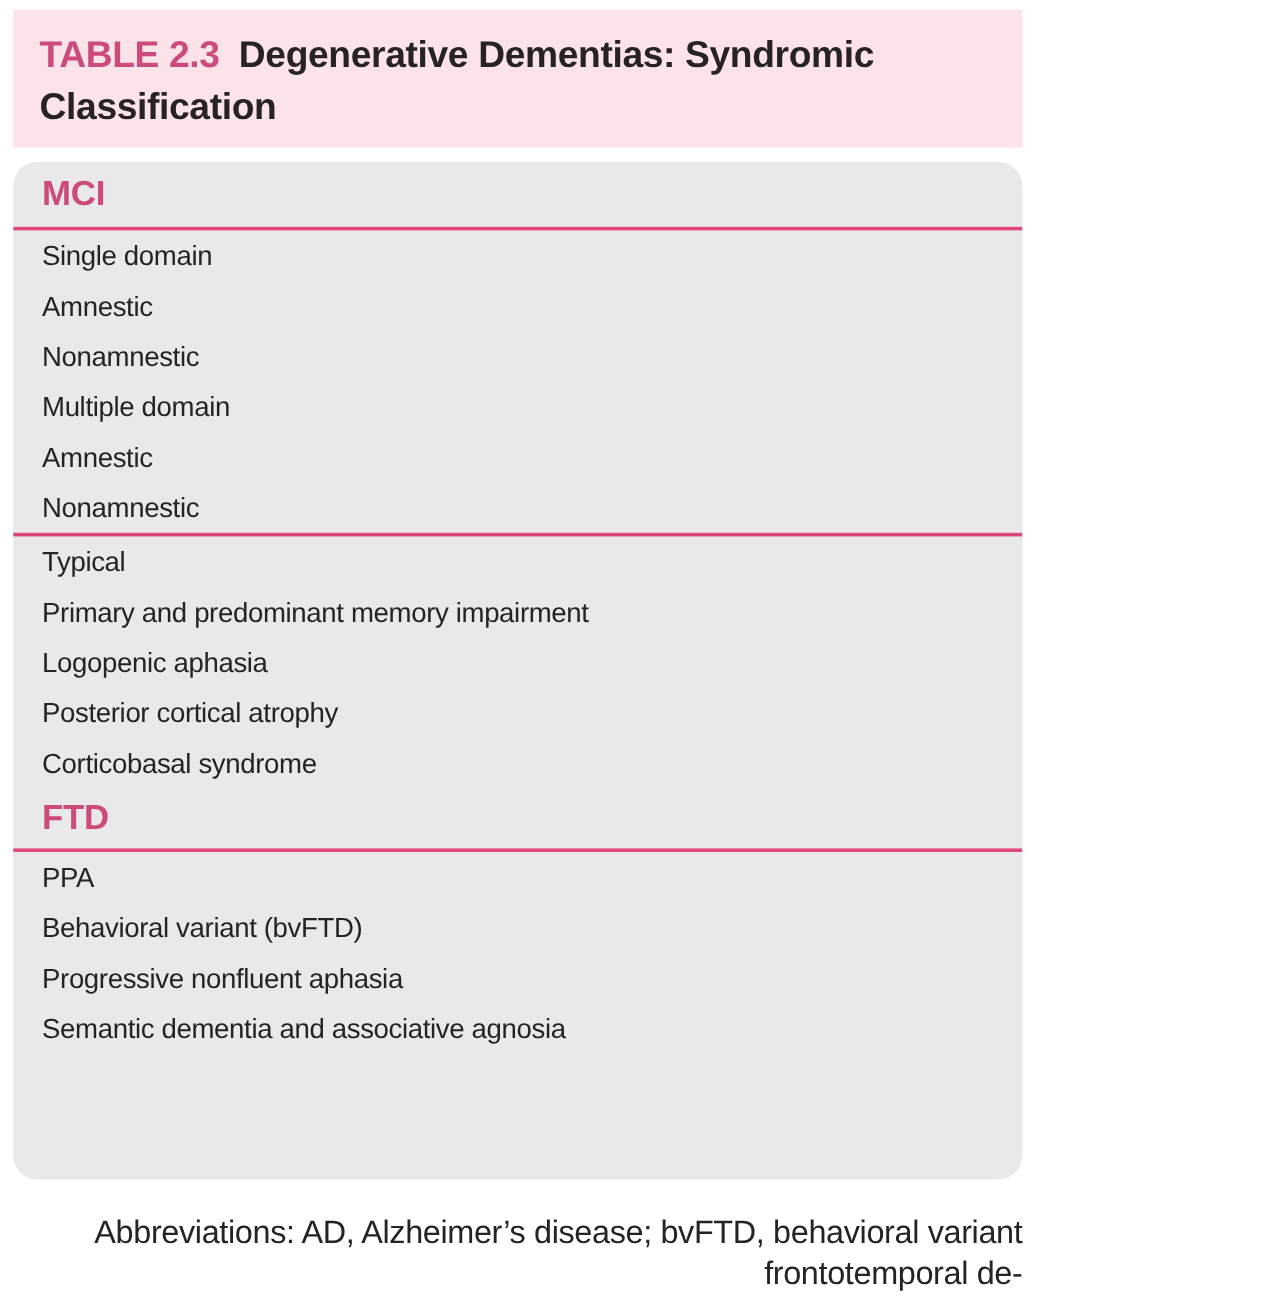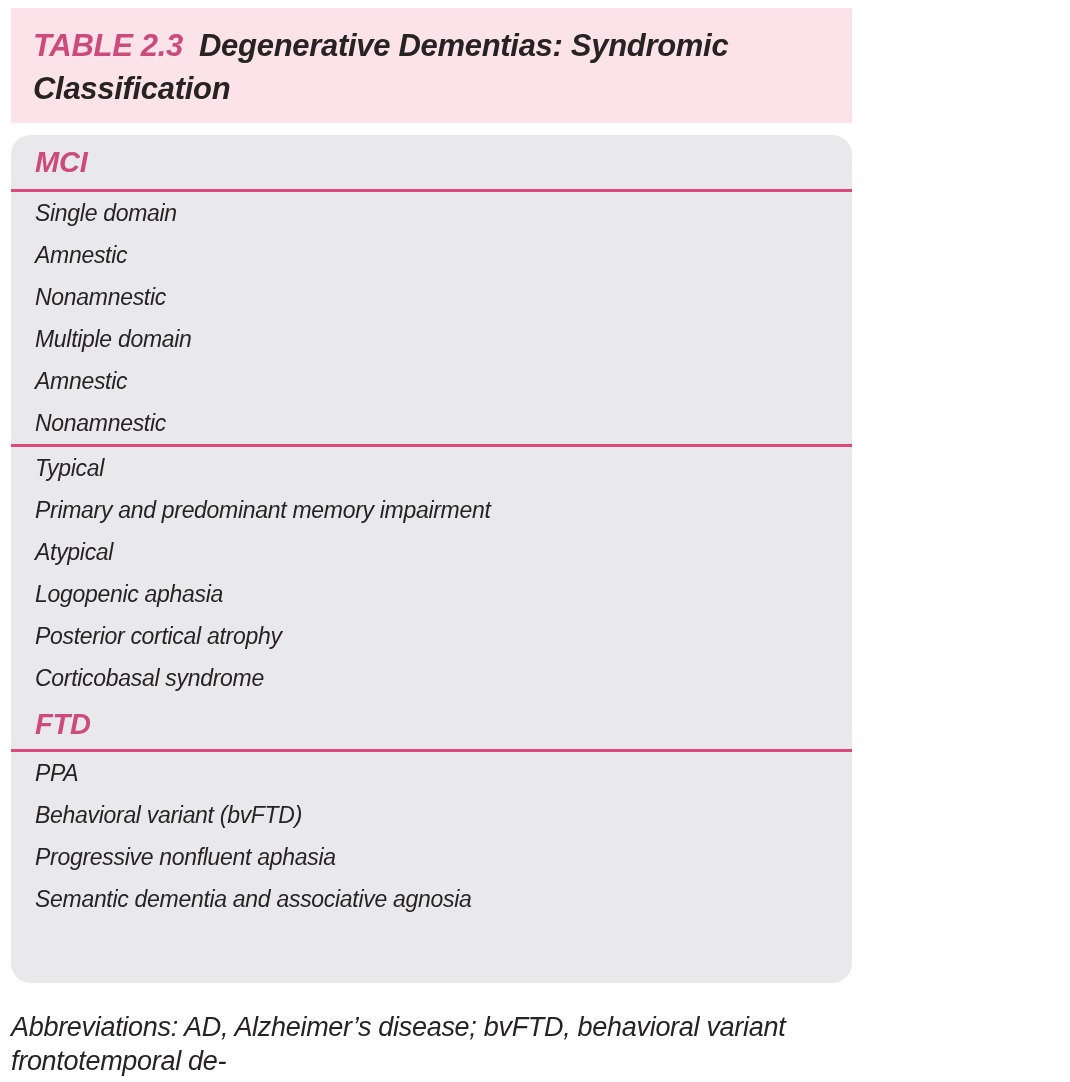--- a/index.html
+++ b/index.html
@@ -18,21 +18,20 @@
     color: var(--text);
   }
   body {
     height: 1082px;
     overflow: hidden;
   }
   .page {
     width: 862px;
     height: 1082px;
     padding: 8px 10px 0 11px;
-    font-style: italic;
   }
 
   
   .header-block {
     background: var(--header-bg);
     height: 115px;
     padding: 16px 24px 0 22px;
   }
   .header-title {
     font-size: 31px;
@@ -78,20 +77,21 @@
     font-size: 23px;
     letter-spacing: -0.3px;
   }
 
   
   .footnote {
     margin: 27px 0 0 0;
     font-size: 27px;
     line-height: 34px;
     letter-spacing: -0.3px;
+    text-align: right;
   }
 </style>
 </head>
 <body>
 
 <div class="page">
 
   <div class="header-block">
     <div class="header-title">
       <span class="table-label">TABLE 2.3</span><span>Degenerative Dementias: Syndromic Classification</span>
@@ -107,21 +107,20 @@
     <div class="row">Single domain</div>
     <div class="row">Amnestic</div>
     <div class="row">Nonamnestic</div>
     <div class="row">Multiple domain</div>
     <div class="row">Amnestic</div>
     <div class="row">Nonamnestic</div>
 
     <hr class="section-rule">
     <div class="row">Typical</div>
     <div class="row">Primary and predominant memory impairment</div>
-    <div class="row">Atypical</div>
     <div class="row">Logopenic aphasia</div>
     <div class="row">Posterior cortical atrophy</div>
     <div class="row">Corticobasal syndrome</div>
 
     <div class="section-head">
       <span>FTD</span>
     </div>
     <hr class="section-rule">
     <div class="row">PPA</div>
     <div class="row">Behavioral variant (bvFTD)</div>

